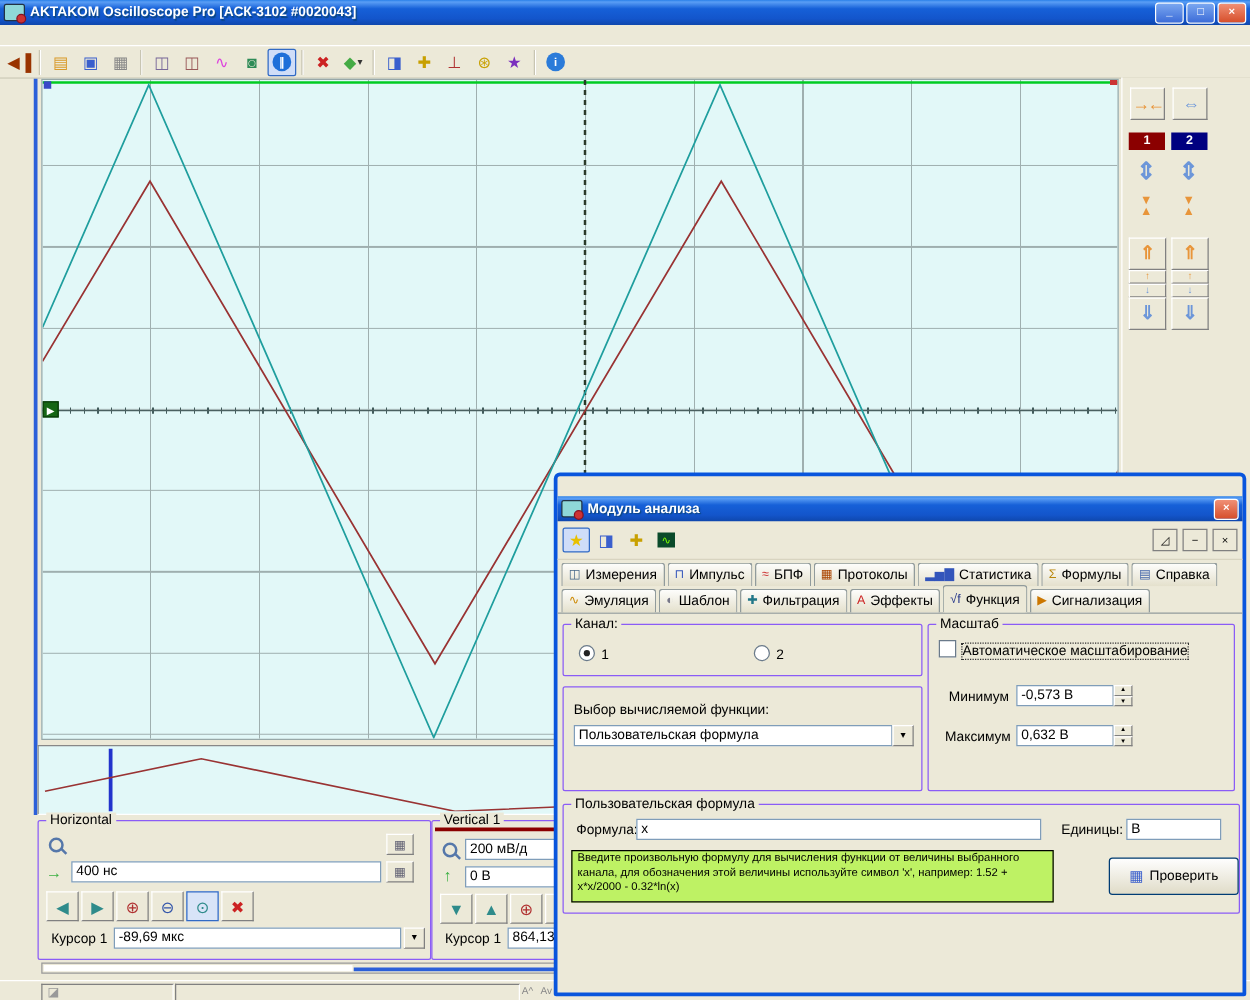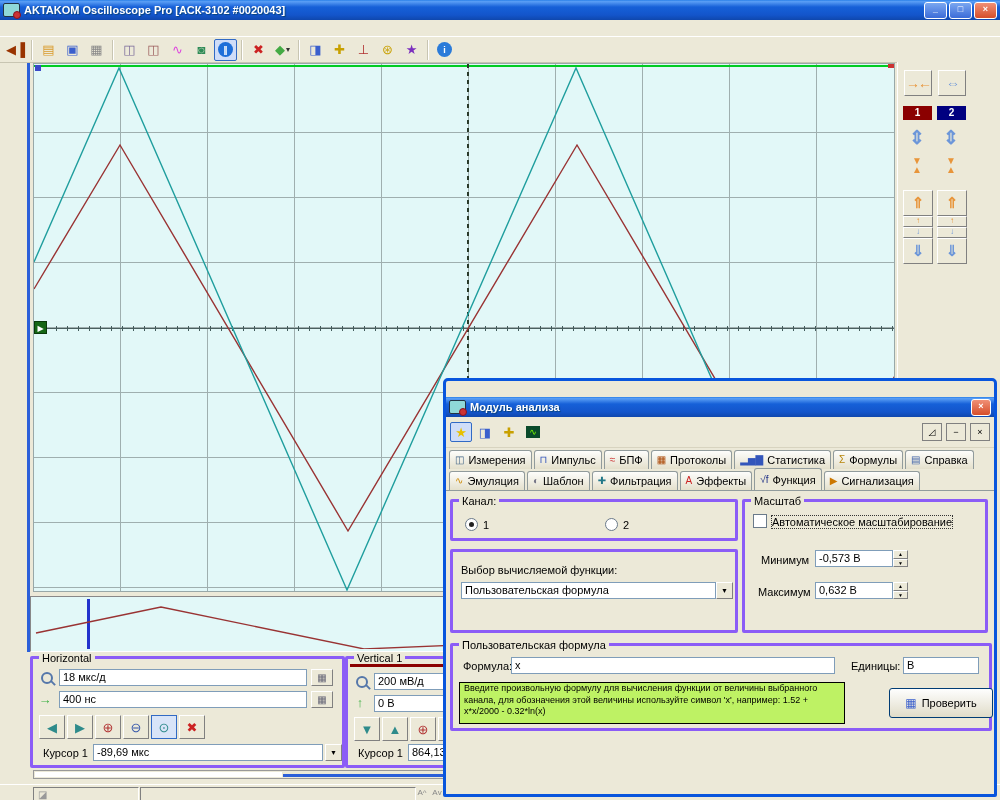--- a/index.html
+++ b/index.html
@@ -36,21 +36,21 @@
   .trigv{position:absolute;top:0;width:2px;height:100%;background:repeating-linear-gradient(180deg,#2A3A2A 0 4px,transparent 4px 8px);}
   .ticks{position:absolute;left:0;top:262px;width:100%;height:5px;background:repeating-linear-gradient(90deg,rgba(58,84,84,.95) 0 1px,transparent 1px 11px);}
   .axisline{position:absolute;left:0;top:264px;width:100%;height:1px;background:#4A6060;}
   .cornersq{position:absolute;left:1px;top:1px;width:6px;height:6px;background:#3A48C8;}
   .bmark{position:absolute;left:0;top:257px;width:13px;height:13px;background:#156615;border:1px solid #0A3A0A;color:#fff;font-size:8px;line-height:13px;text-align:center;box-sizing:border-box;}
   svg.waves{position:absolute;left:0;top:0;}
   
   .overview{left:30px;top:596px;width:866px;height:56px;background:#E2F8F8;border:1px solid;border-color:#888 #fff #fff #888;box-sizing:border-box;overflow:hidden;}
   .ovcursor{position:absolute;width:3px;top:2px;bottom:2px;background:#2233CC;}
   
-  .grp{position:absolute;border:3px solid #8b5cf6;border-radius:2px;background:#ECE9D8;box-sizing:border-box;}
+  .grp{position:absolute;border:1px solid #8b5cf6;border-radius:2px;background:#ECE9D8;box-sizing:border-box;}
   .grp>.cap{position:absolute;top:-7px;left:6px;background:#ECE9D8;padding:0 3px;white-space:nowrap;}
   .fld{background:#fff;border:1px solid #7F9DB9;height:17px;line-height:15px;padding:0 3px;box-sizing:border-box;white-space:nowrap;overflow:hidden;}
   .btn3d{background:#ECE9D8;border:1px solid;border-color:#FFF #808080 #808080 #FFF;display:flex;align-items:center;justify-content:center;box-sizing:border-box;}
   .icobtn{width:26px;height:24px;font-size:13px;}
   .icobtn.pressed{border-color:#316AC5;background:#D8E4F8;}
   .mag{width:8px;height:8px;border:2px solid #5577AA;border-radius:50%;position:relative;display:inline-block;}
   .mag::after{content:"";position:absolute;width:6px;height:2px;background:#5577AA;transform:rotate(45deg);right:-5px;bottom:-2px;}
   .garrow{color:#3CB043;font-weight:bold;font-size:13px;width:14px;text-align:center;}
   .redline{position:absolute;top:5px;left:2px;right:2px;height:3px;background:#8B0000;}
   
@@ -195,21 +195,20 @@
   <div class="abs overview" id="overview">
     <div class="ovcursor" id="ovcursor" style="left: 56px; background: rgb(34, 51, 204);"></div>
   <svg width="862" height="52" class="waves">
         <polyline points="5,36 130,10 333,52 858,30" fill="none" stroke="#993333" stroke-width="1.3"></polyline>
       </svg>
     </div>
 
   <div class="grp" style="left:30px;top:656px;width:315px;height:112px;">
     <span class="cap">Horizontal</span>
     <span class="mag" style="position:absolute;left:8px;top:13px;"></span>
-    <div class="fld" style="position:absolute;left:26px;top:10px;width:248px;">18 мкс/д</div>
     <div class="btn3d" style="position:absolute;left:278px;top:10px;width:22px;height:17px;font-size:10px;color:#667;">▦</div>
     <span class="garrow" style="position:absolute;left:5px;top:33px;">→</span>
     <div class="fld" style="position:absolute;left:26px;top:32px;width:248px;">400 нс</div>
     <div class="btn3d" style="position:absolute;left:278px;top:32px;width:22px;height:17px;font-size:10px;color:#667;">▦</div>
     <div id="hbuttons" style="position:absolute;left:6px;top:56px;display:flex;gap:2px;">
         <div class="btn3d icobtn">
           <span style="color: rgb(46, 139, 139);">◀</span>
         </div>
         <div class="btn3d icobtn">
           <span style="color: rgb(46, 139, 139);">▶</span>

